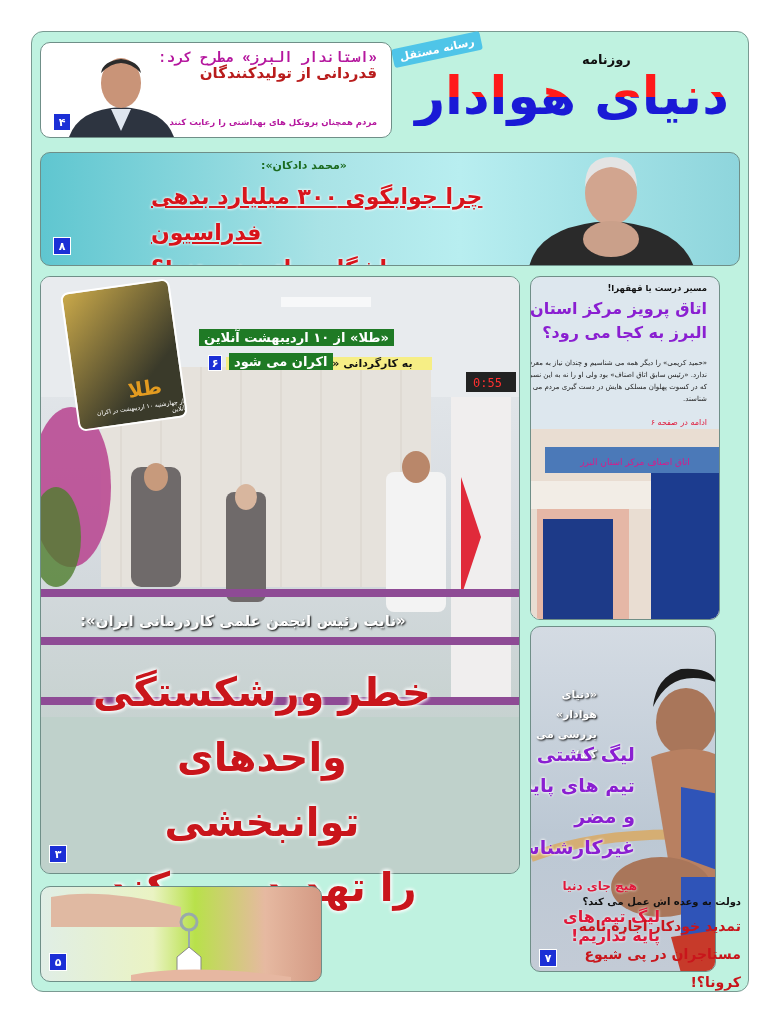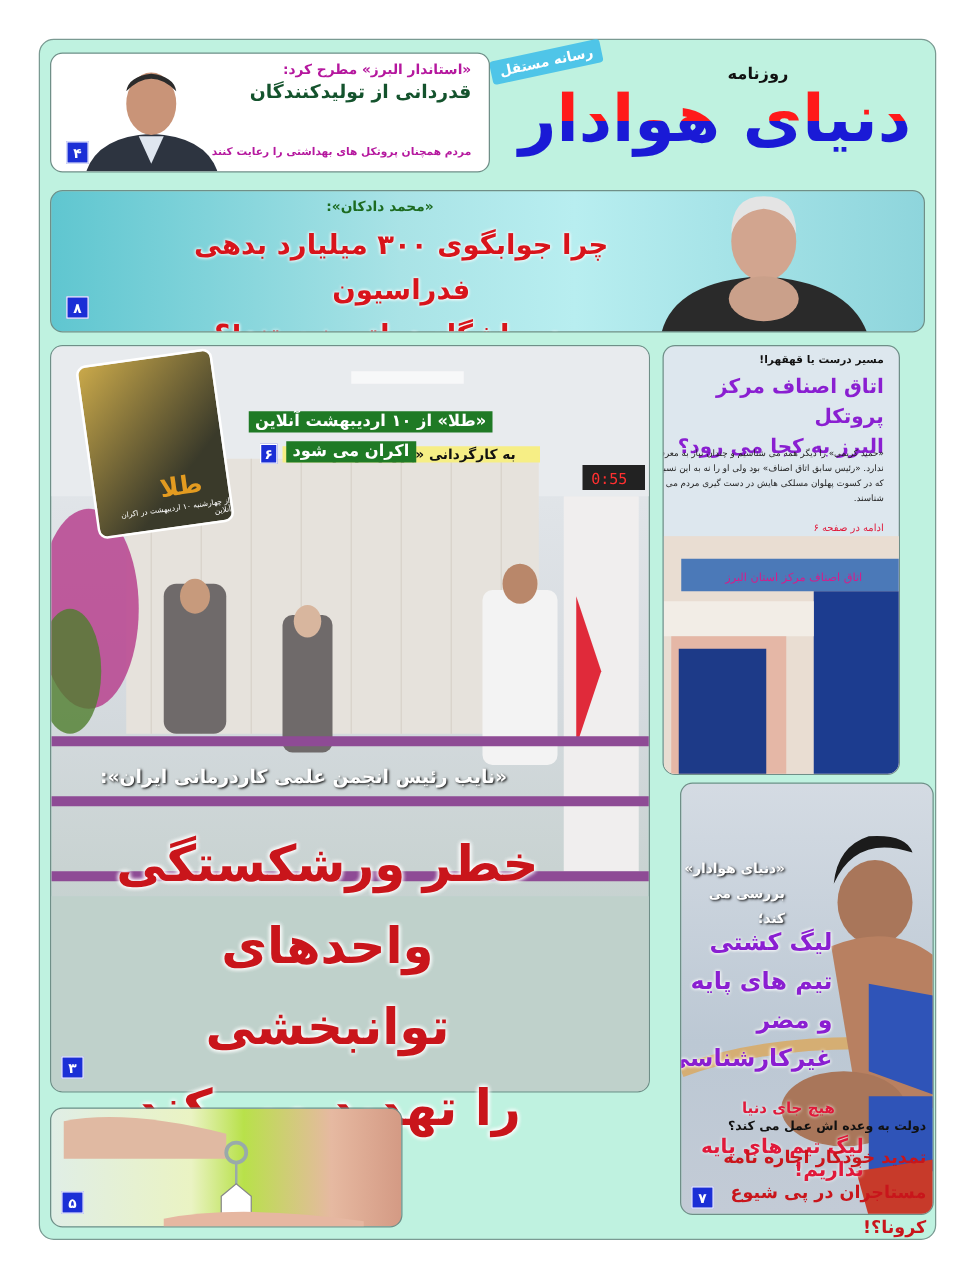--- a/index.html
+++ b/index.html
@@ -34,50 +34,50 @@
   .info-row { position: absolute; left: 22px; top: 118px; width: 320px; height: 14px; font-size: 8px; }
   .info-site { position: absolute; left: 0; top: 0; border: 1px solid #555; background: #fff; padding: 0 3px; height: 12px; line-height: 11px; border-radius: 2px; }
   .info-date { position: absolute; left: 93px; top: 0; border: 1px solid #555; background: #fff; padding: 0 4px; height: 12px; line-height: 11px; border-radius: 2px; direction: rtl; }
   .info-squares { position: absolute; left: 228px; top: 0; width: 28px; height: 12px; }
   .info-squares span { display: inline-block; width: 12px; height: 12px; background: #1a1ad6; margin-right: 2px; }
   .info-issue { position: absolute; left: 270px; top: 0; border: 1px solid #555; background: #fff; padding: 0 4px; height: 12px; line-height: 11px; font-weight: bold; border-radius: 2px; }
 
   
   .box-governor { left: 40px; top: 42px; width: 352px; height: 96px; background: #ffffff; }
   .gov-photo { position: absolute; left: 28px; top: 8px; width: 105px; height: 86px; }
-  .gov-kicker { position: absolute; right: 14px; top: 6px; font-size: 11px; color: #b5179e; font-weight: bold; }
-  .gov-title { position: absolute; right: 14px; top: 20px; width: 200px; font-size: 15px; font-weight: bold; color: #14532d; line-height: 20px; }
+  .gov-kicker { position: absolute; right: 14px; top: 6px; font-size: 14px; color: #b5179e; font-weight: bold; font-family: Liberation Mono, monospace; }
+  .gov-title { position: absolute; right: 14px; top: 20px; width: 200px; font-size: 15px; font-weight: bold; color: #b91c1c; line-height: 20px; }
   .gov-sub { position: absolute; right: 14px; top: 74px; font-size: 8.5px; color: #b5179e; font-weight: bold; }
 
   
   .box-dadkan { left: 40px; top: 152px; width: 700px; height: 114px; background: linear-gradient(90deg, #5fc6d0, #a9e3e6 40%, #b8eef0 60%, #8ed5dc); }
   .dad-photo { position: absolute; right: 10px; top: 0; width: 210px; height: 114px; }
   .dad-kicker { position: absolute; left: 220px; top: 6px; font-size: 11px; color: #1c6b20; font-weight: bold; }
-  .dad-title { position: absolute; left: 110px; top: 26px; width: 340px; font-size: 22px; font-weight: bold; color: #d8141b; line-height: 36px; text-align: center; text-shadow: 0 0 3px #fff, 0 0 3px #fff; }
+  .dad-title { position: absolute; left: 110px; top: 26px; width: 340px; font-size: 22px; font-weight: bold; color: #d8141b; line-height: 36px; text-align: left; text-shadow: 0 0 3px #fff, 0 0 3px #fff; text-decoration: underline; }
 
   
   .box-main { left: 40px; top: 276px; width: 480px; height: 598px; background: linear-gradient(180deg, #e9ecef 0%, #d6dbe0 45%, #c9d3d2 70%, #b9cdc7 100%); }
   .movie-card { position: absolute; left: 28px; top: 8px; width: 110px; height: 140px; transform: rotate(-8deg); border-radius: 8px; background: linear-gradient(135deg, #caa94a, #3a3a2a 70%); border: 2px solid #fff; overflow: hidden; }
   .movie-title { position: absolute; left: 52px; top: 92px; font-size: 20px; font-weight: bold; color: #e39b20; direction: rtl; }
   .movie-sub { position: absolute; left: 8px; top: 118px; font-size: 6px; color: #fff; direction: rtl; }
   .talaa-kicker { position: absolute; left: 185px; top: 32px; font-size: 11px; font-weight: bold; color: #111; background: #f6ee85; padding: 0 19px; direction: rtl; margin-top: 48px; }
   .talaa-line { position: absolute; background: #1f7a25; color: #fff; font-size: 13px; font-weight: bold; padding: 1px 5px; direction: rtl; white-space: nowrap; }
   .main-kicker { position: absolute; left: 80px; top: 612px; font-size: 15px; font-weight: bold; color: #fff; text-shadow: 1px 1px 2px #000; direction: rtl; }
   .main-title { position: absolute; left: 92px; top: 660px; width: 340px; font-size: 40px; font-weight: bold; color: #c9151b; line-height: 65px; text-align: center; direction: rtl; text-shadow: 0 0 4px #fff, 0 0 4px #fff, 0 0 4px #fff; }
 
   
   .box-asnaf { left: 530px; top: 276px; width: 190px; height: 344px; background: #dde7ee; }
   .asnaf-kicker { position: absolute; right: 12px; top: 6px; font-size: 8.5px; font-weight: bold; color: #111; }
   .asnaf-title { position: absolute; right: 12px; top: 20px; width: 190px; font-size: 16px; font-weight: bold; color: #8a1fd1; line-height: 24px; }
   .asnaf-body { position: absolute; right: 12px; top: 80px; width: 186px; font-size: 7px; line-height: 12px; color: #222; }
   .asnaf-more { position: absolute; right: 12px; top: 141px; font-size: 8px; color: #e0193a; }
   .asnaf-photo { position: absolute; left: 0; top: 152px; width: 210px; height: 192px; background: #e7dcd3; }
 
   
-  .box-wrestling { left: 544px; top: 626px; width: 203px; height: 346px; background: linear-gradient(180deg, #d4dbe3, #bcc8d4 60%, #c3cbd6); }
+  .box-wrestling { left: 530px; top: 626px; width: 186px; height: 346px; background: linear-gradient(180deg, #d4dbe3, #bcc8d4 60%, #c3cbd6); }
   .wr-kicker { position: absolute; right: 118px; top: 58px; font-size: 11px; font-weight: bold; color: #fff; text-shadow: 1px 1px 2px #000; line-height: 20px; }
   .wr-title { position: absolute; right: 80px; top: 112px; width: 130px; font-size: 19px; font-weight: bold; color: #8a1fd1; line-height: 31px; text-shadow: 0 0 3px #fff, 0 0 3px #fff; }
   .wr-sub1 { position: absolute; right: 78px; top: 252px; font-size: 12px; font-weight: bold; color: #e0193a; text-shadow: 0 0 3px #fff; }
   .wr-sub2 { position: absolute; right: 55px; top: 280px; font-size: 16px; font-weight: bold; color: #e0193a; text-shadow: 0 0 3px #fff; }
 
   
   .box-rent { left: 40px; top: 886px; width: 282px; height: 96px; background: linear-gradient(90deg, #e0eee6 0%, #eaf3c3 40%, #b8e14a 55%, #e6b9a1 80%, #d49a84 100%); }
   .rent-kicker { position: absolute; right: 40px; top: 896px; font-size: 10px; color: #111; font-weight: bold; }
   .rent-title { position: absolute; right: 40px; top: 912px; width: 190px; font-size: 14px; font-weight: bold; color: #c9151b; line-height: 28px; }
 </style>
@@ -177,21 +177,21 @@
 <div class="main-kicker">«نایب رئیس انجمن علمی کاردرمانی ایران»:</div>
 <div class="main-title">
   <div>خطر ورشکستگی</div>
   <div>واحدهای توانبخشی</div>
   <div>را تهدید می کند</div>
 </div>
 
 <div class="box box-asnaf">
   <div class="asnaf-kicker rtl">مسیر درست یا قهقهرا!</div>
   <div class="asnaf-title rtl">
-    <div>اتاق اصناف مرکز پروتکل</div>
+    <div>اتاق پرویز مرکز استان</div>
     <div>البرز به کجا می رود؟</div>
   </div>
   <div class="asnaf-body rtl">«حمید کریمی» را دیگر همه می شناسیم و چندان نیاز به معرفی ندارد. «رئیس سابق اتاق اصناف» بود ولی او را نه به این نسبت که در کسوت پهلوان مسلکی هایش در دست گیری مردم می شناسند.</div>
   <div class="asnaf-more rtl">ادامه در صفحه ۶</div>
   <svg class="asnaf-photo" viewBox="0 0 210 192">
     <rect x="0" y="0" width="210" height="192" fill="#e9ddd2"></rect>
     <rect x="14" y="18" width="180" height="26" fill="#4b79b8"></rect>
     <text x="104" y="36" font-size="9" fill="#d81b8a" text-anchor="middle" font-family="DejaVu Sans, sans-serif">اتاق اصناف مرکز استان البرز</text>
     <rect x="120" y="44" width="76" height="148" fill="#1c3c8f"></rect>
     <rect x="0" y="52" width="120" height="28" fill="#f2ede6"></rect>

